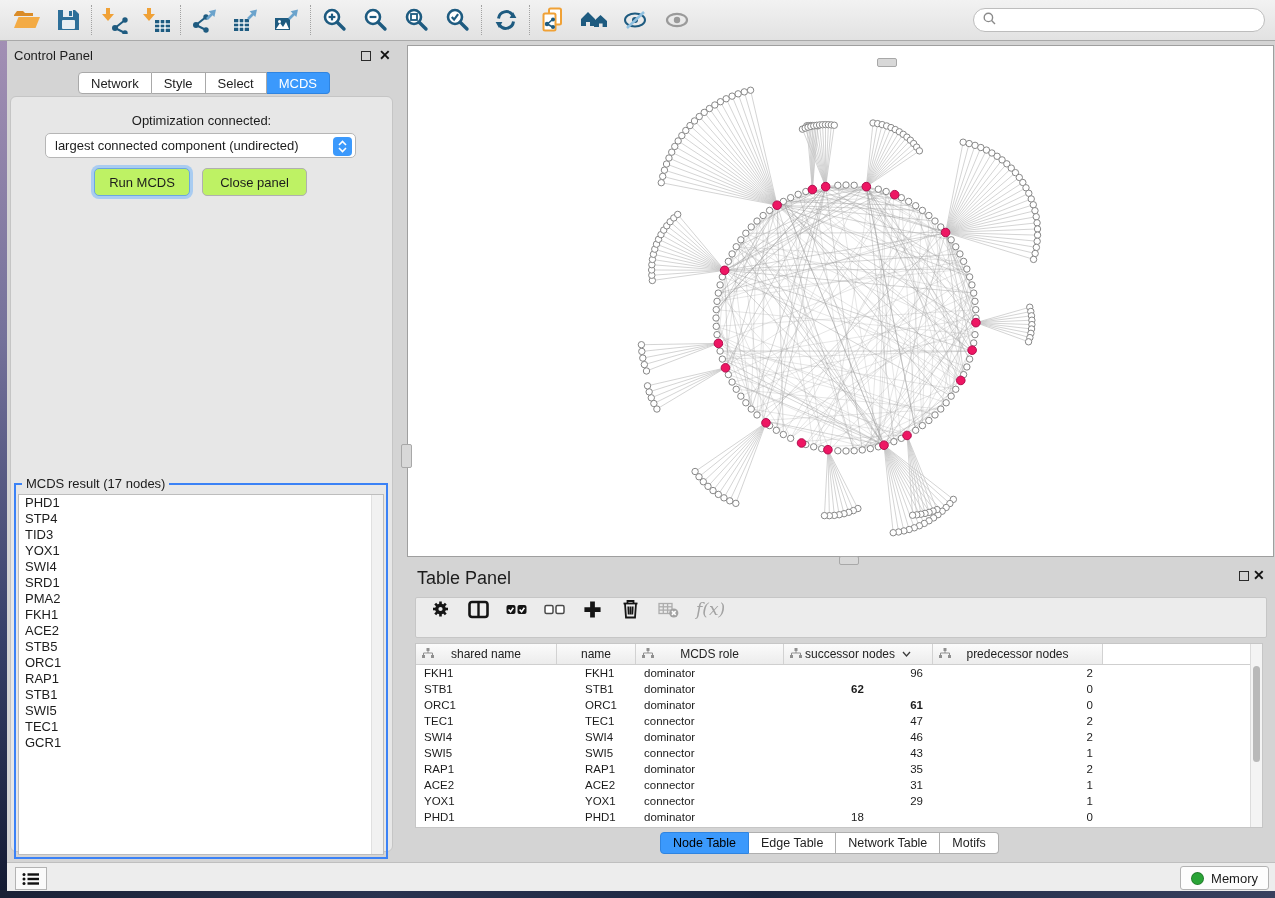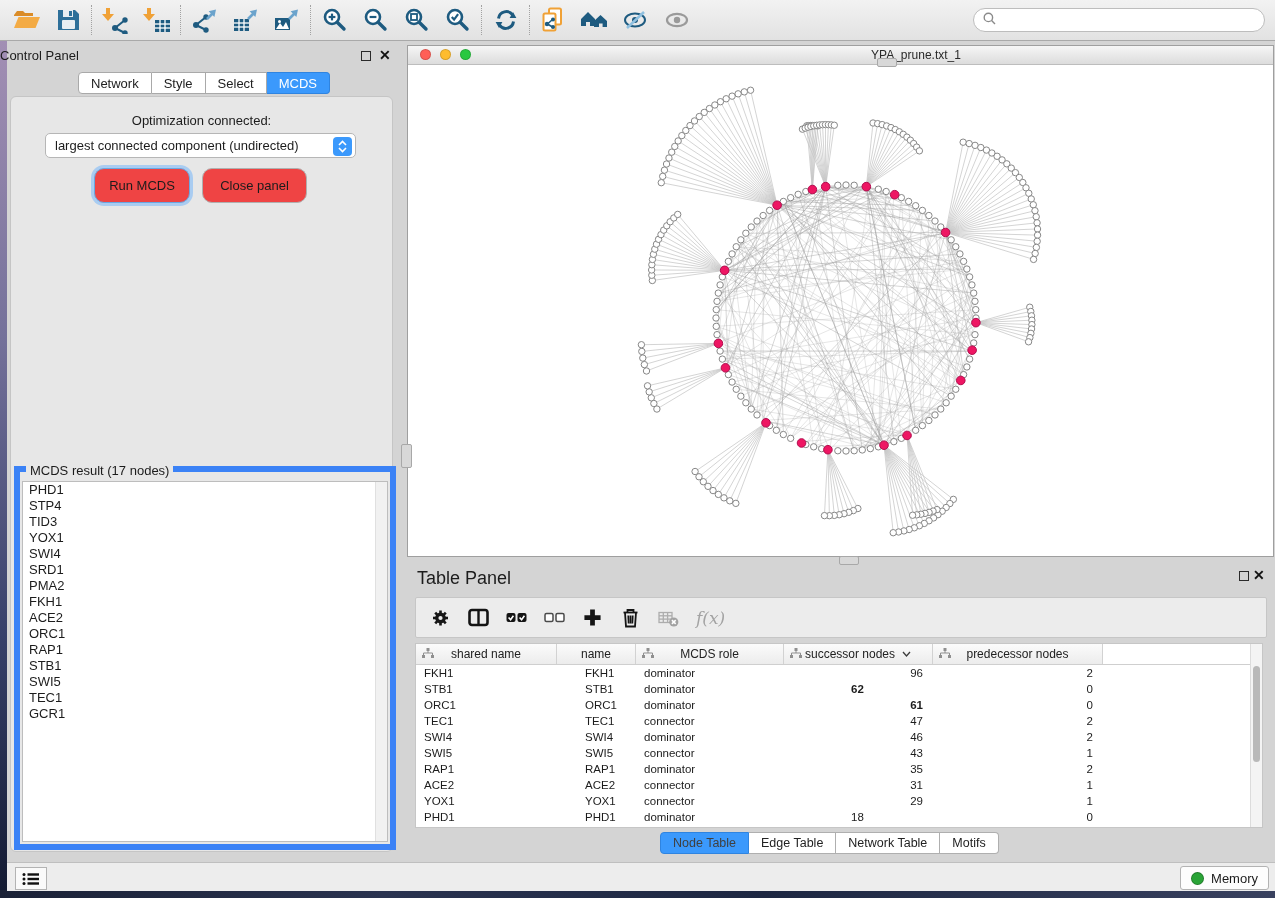--- a/index.html
+++ b/index.html
@@ -13,61 +13,61 @@
   .tsep{height:30px;margin:0 3px;border-left:1px dotted #a2a2a2}
   #search-wrap{position:absolute;right:10px;top:8px;width:292px;height:24px;border:1px solid #bdbdbd;
     border-radius:12px;background:#fff;display:flex;align-items:center;padding-left:9px;box-sizing:border-box}
   #search-input{border:none;outline:none;flex:1;height:18px;font-size:12px;background:transparent;margin-left:6px}
   
   #left-sliver{position:absolute;left:0;top:41px;width:7px;height:849px;
     background:linear-gradient(180deg,#a28fb4,#74719a 35%,#37406a 70%,#141b33)}
   #bottom-sliver{position:absolute;left:0;top:890px;width:1275px;height:8px;
     background:linear-gradient(90deg,#1a2136,#2a3350 30%,#1d2742 60%,#39415f)}
   
-  #cp-title{position:absolute;left:0;top:48px;font-size:13px}
+  #cp-title{position:absolute;left:14px;top:48px;font-size:13px}
   .win-float{position:absolute;width:8px;height:8px;border:1.5px solid #2a2a2a}
   .win-close{position:absolute;font-size:14px;font-weight:700;color:#111;line-height:14px}
   #cp-tabs{position:absolute;left:78px;top:72px;display:flex;height:22px}
   .cptab{padding:0 12px;display:flex;align-items:center;background:#fff;border:1px solid #a9a9a9;
     border-left:none;font-size:13px;color:#222}
   .cptab:first-child{border-left:1px solid #a9a9a9;border-radius:4px 0 0 4px}
   .cptab:last-child{border-radius:0 4px 4px 0}
   .cptab.active{background:#3b99fc;border-color:#2f84e0;color:#fff}
   #cp-panel{position:absolute;left:10px;top:96px;width:383px;height:756px;background:#e7e7e7;
     border:1px solid #c5c5c5;border-radius:6px;box-sizing:border-box}
   #opt-label{position:absolute;left:10px;top:113px;width:383px;text-align:center;font-size:13px}
   #criterion{position:absolute;left:45px;top:133px;width:311px;height:25px;background:#fff;
     border:1px solid #b6b6b6;border-radius:5px;display:flex;align-items:center;font-size:13px;
     padding-left:9px;box-sizing:border-box}
   #criterion .stepper{position:absolute;right:3px;top:3px;width:19px;height:19px;background:#3b99fc;border-radius:4px;
     display:flex;align-items:center;justify-content:center}
-  .macbtn{position:absolute;background:#ef4444;border:1px solid #b0b0b0;border-radius:10px;font-size:13px;
-    height:35px;display:flex;align-items:center;justify-content:center;box-sizing:border-box}
+  .macbtn{position:absolute;background:#bef264;border:1px solid #b0b0b0;border-radius:5px;font-size:13px;
+    height:28px;display:flex;align-items:center;justify-content:center;box-sizing:border-box}
   #run-btn{left:94px;top:168px;width:96px;border-color:#6ba7e0;box-shadow:0 0 0 3px #a9ccf1}
   #close-btn{left:202px;top:168px;width:105px}
-  #mcds-fieldset{position:absolute;left:14px;top:466px;width:370px;height:372px;border:6px solid #3b82f6}
+  #mcds-fieldset{position:absolute;left:14px;top:483px;width:370px;height:372px;border:2px solid #3b82f6}
   #mcds-legend{position:absolute;left:6px;top:-9px;background:#e7e7e7;padding:0 4px;font-size:13px}
   #mcds-list{position:absolute;left:2px;top:9px;right:2px;bottom:2px;background:#fff;
     border:1px solid #bdbdbd;overflow:hidden;font-size:13px}
   .mcds-item{height:16px;line-height:16px;padding-left:6px}
   #mcds-scroll{position:absolute;right:0;top:0;bottom:0;width:11px;background:#f1f1f1;border-left:1px solid #e0e0e0}
   
   #net-win{position:absolute;left:407px;top:45px;width:867px;height:512px;background:#fff;
     border:1px solid #9f9f9f;box-sizing:border-box}
   #net-titlebar{position:relative;height:18px;background:linear-gradient(#f6f6f6,#dcdcdc);border-bottom:1px solid #bdbdbd}
   .light{width:11px;height:11px;border-radius:50%;position:absolute;top:3px;box-sizing:border-box;border:1px solid rgba(0,0,0,.15)}
   #net-title{position:absolute;left:508px;top:2px;transform:translateX(-50%);font-size:12px;color:#2a2a2a;white-space:nowrap}
   #net-canvas{position:absolute;left:0;top:19px;width:865px;height:491px}
   .vhandle{position:absolute;left:401px;top:444px;width:9px;height:22px;background:#d8d8d8;
     border:1px solid #a8a8a8;border-radius:2px}
   .hhandle{position:absolute;width:18px;height:7px;background:#d8d8d8;border:1px solid #a8a8a8;border-radius:2px}
   
   #tp-title{position:absolute;left:417px;top:568px;font-size:18px}
   #tp-toolbar{position:absolute;left:415px;top:597px;width:852px;height:41px;background:#ececec;
-    border:1px solid #c6c6c6;border-radius:2px;display:flex;align-items:center;gap:17px;
+    border:1px solid #c6c6c6;border-radius:2px;display:flex;gap:17px;
     padding-left:14px;box-sizing:border-box}
   .tpicon{display:flex;align-items:center;justify-content:center;min-width:21px;height:22px}
   .fx{font-family:"DejaVu Serif",serif;font-style:italic;font-size:17px;color:#a3a3a3}
   #table{position:absolute;left:415px;top:643px;width:848px;height:185px;background:#fff;
     border:1px solid #c6c6c6;box-sizing:border-box}
   #thead{display:flex;height:20px;border-bottom:1px solid #cfcfcf;background:linear-gradient(#fbfbfb,#ececec);
     font-size:12px;color:#222}
   .th{position:relative;display:flex;align-items:center;justify-content:center;
     border-right:1px solid #d2d2d2;box-sizing:border-box}
   .th .hicon{position:absolute;left:6px;top:4px}
@@ -75,21 +75,21 @@
   .th.filler{flex:1;border-right:none;background:#fff}
   .tr{display:flex;height:16px;align-items:center;font-size:11.5px}
   .td{box-sizing:border-box;padding:0 8px;white-space:nowrap;overflow:hidden}
   #tscroll{position:absolute;right:0;top:0;bottom:0;width:11px;background:#f4f4f4;border-left:1px solid #dcdcdc}
   #tthumb{position:absolute;left:2px;top:22px;width:7px;height:96px;background:#b9b9b9;border-radius:4px}
   #tp-tabs{position:absolute;left:660px;top:832px;display:flex;height:22px}
   .tptab{padding:0 12px;display:flex;align-items:center;background:#fff;border:1px solid #afafaf;
     border-left:none;font-size:12.5px;color:#222}
   .tptab:first-child{border-left:1px solid #afafaf;border-radius:4px 0 0 4px}
   .tptab:last-child{border-radius:0 4px 4px 0}
-  .tptab.active{background:#3b99fc;border-color:#2f84e0;color:#404040}
+  .tptab.active{background:#3b99fc;border-color:#2f84e0;color:#000000}
   
   #status{position:absolute;left:7px;top:862px;width:1268px;height:28px;background:#ededed;border-top:1px solid #bfbfbf}
   #list-btn{position:absolute;left:8px;top:4px;width:30px;height:21px;background:#fafafa;
     border:1px solid #b3b3b3;display:flex;align-items:center;justify-content:center}
   #memory-btn{position:absolute;right:6px;top:3px;height:22px;background:#fdfdfd;border:1px solid #b3b3b3;
     border-radius:3px;display:flex;align-items:center;padding:0 10px;font-size:13px;gap:7px}
   .memdot{width:11px;height:11px;border-radius:50%;border:1px solid rgba(0,0,0,.25)}
 </style>
 </head>
 <body>
@@ -288,38 +288,33 @@
     <div id="mcds-items">
         <div class="mcds-item">PHD1</div>
         <div class="mcds-item">STP4</div>
         <div class="mcds-item">TID3</div>
         <div class="mcds-item">YOX1</div>
         <div class="mcds-item">SWI4</div>
         <div class="mcds-item">SRD1</div>
         <div class="mcds-item">PMA2</div>
         <div class="mcds-item">FKH1</div>
         <div class="mcds-item">ACE2</div>
+        <div class="mcds-item">STB5</div>
         <div class="mcds-item">ORC1</div>
         <div class="mcds-item">RAP1</div>
         <div class="mcds-item">STB1</div>
         <div class="mcds-item">SWI5</div>
         <div class="mcds-item">TEC1</div>
         <div class="mcds-item">GCR1</div>
       </div>
     <div id="mcds-scroll"></div>
   </div>
 </div>
 
 <div id="net-win">
-  <div id="net-titlebar">
-    <span class="light" style="left: 12px; background: rgb(255, 95, 87);"></span>
-    <span class="light" style="left: 32px; background: rgb(254, 188, 46);"></span>
-    <span class="light" style="left: 52px; background: rgb(40, 200, 64);"></span>
-    <span id="net-title">YPA_prune.txt_1</span>
-  </div>
   <div id="net-canvas">
     <svg id="net-svg" width="865" height="491" viewBox="0 0 865 491">
         <g>
           <line x1="462.3595708961442" y1="383.64420434691556" x2="310.30265740527045" y2="277.92171483990137" stroke="#a6a6a6" stroke-width="0.7" opacity="0.4"></line>
           <line x1="563.9158109467221" y1="286.0757549929257" x2="312.08418905327795" y2="286.0757549929257" stroke="#a6a6a6" stroke-width="0.7" opacity="0.4"></line>
           <line x1="538.1667215608526" y1="337.7773906365757" x2="308.25652530432467" y2="261.3511390973986" stroke="#a6a6a6" stroke-width="0.7" opacity="0.4"></line>
           <line x1="547.762630315262" y1="181.73503626779348" x2="405.6703146685689" y2="381.8215604301079" stroke="#a6a6a6" stroke-width="0.7" opacity="0.4"></line>
           <line x1="454.29332036335956" y1="121.04874472517443" x2="555.6275168205825" y2="309.6286457781547" stroke="#a6a6a6" stroke-width="0.7" opacity="0.4"></line>
           <line x1="558.8709431654727" y1="204.03943449293786" x2="368.34251665273047" y2="140.70438590823198" stroke="#a6a6a6" stroke-width="0.7" opacity="0.4"></line>
           <line x1="514.4120827980215" y1="360.59926025186803" x2="500.627977633223" y2="136.45121155416615" stroke="#a6a6a6" stroke-width="0.7" opacity="0.4"></line>

